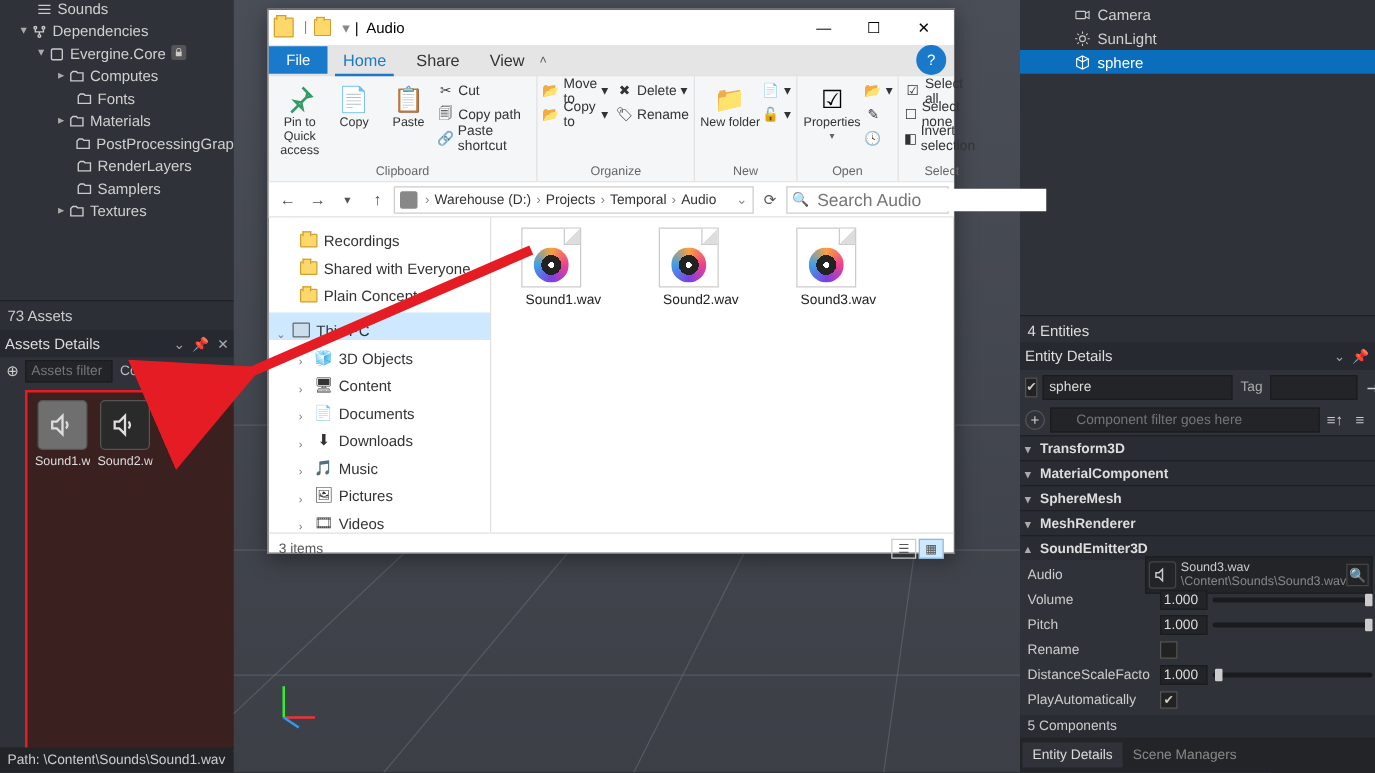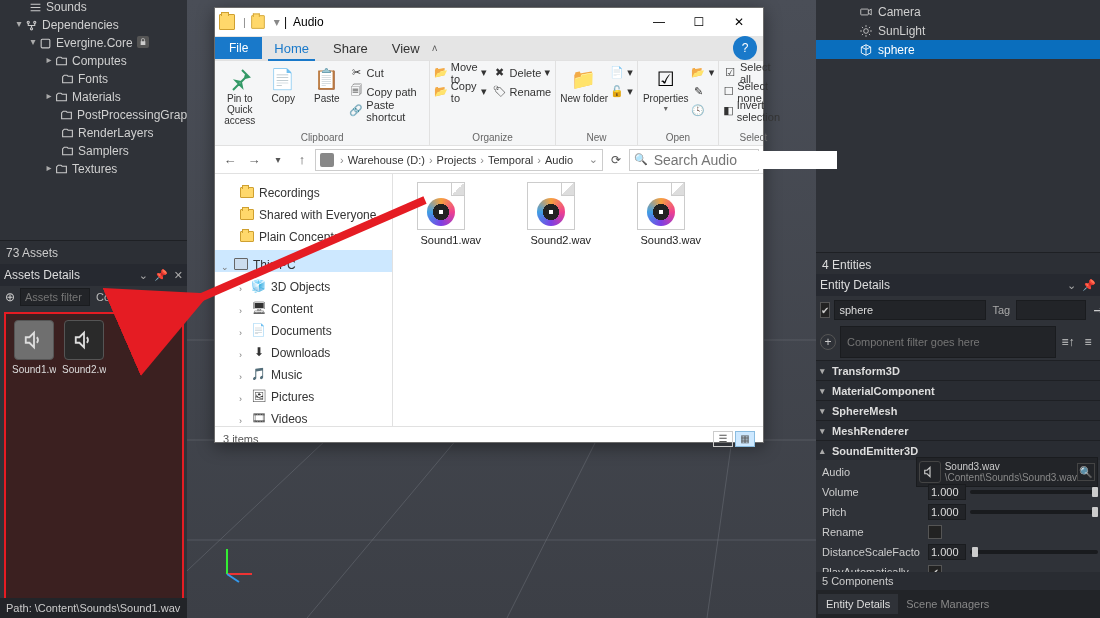--- a/index.html
+++ b/index.html
@@ -21,21 +21,21 @@
   .assets-details-bar { position:absolute; top:264px; left:0; width:187px; background:#262930; height:22px; display:flex; align-items:center; padding:0 4px; justify-content:space-between; }
   .assets-details-bar .title { color:#ddd; }
   .assets-details-bar .icons { display:flex; gap:6px; color:#aaa; cursor:pointer;}
   .assets-details-bar .icons span {font-size:11px}
 
   .assets-filter-bar { position:absolute; top:286px; left:0; width:187px; height:22px; display:flex; align-items:center; background:#2f3238; }
   .assets-filter-bar .plus { width:20px;text-align:center; color:#ccc; cursor:pointer; }
   .assets-filter-bar input { background:#222428; border:1px solid #1a1c1f; color:#888; height:18px; width:70px; padding:0 4px; font-size:11px; }
   .assets-filter-bar .cols { margin-left:6px; color:#bbb; font-size:11px; }
 
-  .asset-grid { position:absolute; top:312px; left:4px; width:180px; height:290px; background:#3b2020; border:2px solid #e51c23; padding:6px; display:flex; gap:6px; align-content:flex-start; }
+  .asset-grid { position:absolute; top:312px; left:20px; width:180px; height:290px; background:#3b2020; border:2px solid #e51c23; padding:6px; display:flex; gap:6px; align-content:flex-start; }
   .asset { width:44px; text-align:center; cursor:pointer; }
   .asset .thumb { width:40px; height:40px; border:1px solid #555; border-radius:4px; background:#2a2a2a; display:flex; align-items:center; justify-content:center; margin:0 auto 4px; }
   .asset.first .thumb { background:#6f6f6f;}
   .asset .thumb svg { width:22px; height:22px; stroke:#ddd; fill:none; }
   .asset .name { font-size:10px; color:#ddd; white-space:nowrap; overflow:hidden; }
 
   .status-bar { position:absolute; bottom:0; left:0; width:187px; height:20px; background:#222428; color:#ccc; padding:0 6px; display:flex; align-items:center; font-size:11px; }
 
   
   .right-panel { position:absolute; right:0; top:0; width:284px; height:618px; background:#2f3238; }
@@ -51,21 +51,21 @@
   .entity-details-bar .icons span {color:#aaa;margin-left:6px;font-size:11px;cursor:pointer;}
 
   .entity-body { position:absolute; top:296px; width:284px; bottom:28px; overflow:hidden;}
   .name-row {display:flex;align-items:center;padding:4px;gap:4px;}
   .name-row .chk {width:16px;height:16px;border:1px solid #555;background:#222;display:flex;align-items:center;justify-content:center;color:#ccc;font-size:10px;}
   .name-row input {flex:1;background:#222428;border:1px solid #1a1c1f;color:#ddd;height:20px;padding:0 4px;font-size:11px;}
   .tag {color:#aaa;font-size:11px;margin:0 2px;}
   .name-row .arrow {font-size:14px;color:#ccc;padding:0 3px;cursor:pointer;}
   .cfilter-row {display:flex;align-items:center;padding:2px 4px;gap:4px;}
   .cfilter-row .plus{width:16px;height:16px;border:1px solid #555;border-radius:8px;text-align:center;line-height:14px;color:#ccc;cursor:pointer;}
-  .cfilter-row input{flex:1;background:#222428;border:1px solid #1a1c1f;color:#888;height:32px;padding:0 6px;font-size:11px;}
+  .cfilter-row input{flex:1;background:#222428;border:1px solid #1a1c1f;color:#888;height:20px;padding:0 20px;font-size:11px;}
   .cfilter-row .btn{width:16px;text-align:center;color:#ccc;cursor:pointer;font-size:12px;}
 
   .comp-head {height:20px;background:#292c32;display:flex;align-items:center;padding:0 4px;color:#ddd;border-top:1px solid #1e2024;cursor:pointer;font-weight:bold;font-size:11px;}
   .comp-head .arr{width:12px;font-size:9px;color:#aaa;}
   .comp-body {padding:2px 2px 2px 6px;}
   .prop {display:flex;align-items:center;height:20px;}
   .prop .lbl{width:106px;color:#ccc;font-size:11px;white-space:nowrap;overflow:hidden;}
   .prop input.val{width:38px;background:#222428;border:1px solid #1a1c1f;color:#ddd;height:16px;padding:0 2px;font-size:11px;}
   .prop .slider-track{flex:1;height:4px;background:#191b1e;margin-left:4px;position:relative;border-radius:2px;}
   .prop .slider-thumb{position:absolute;right:0;top:-3px;width:6px;height:10px;background:#ccc;border-radius:1px;}

